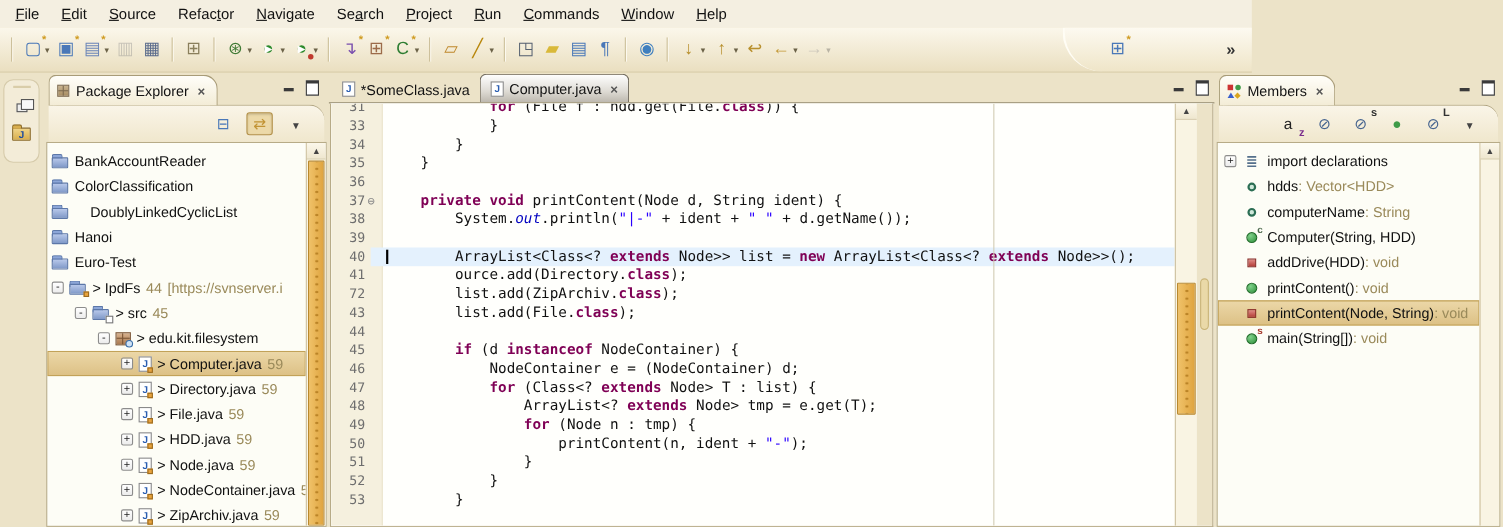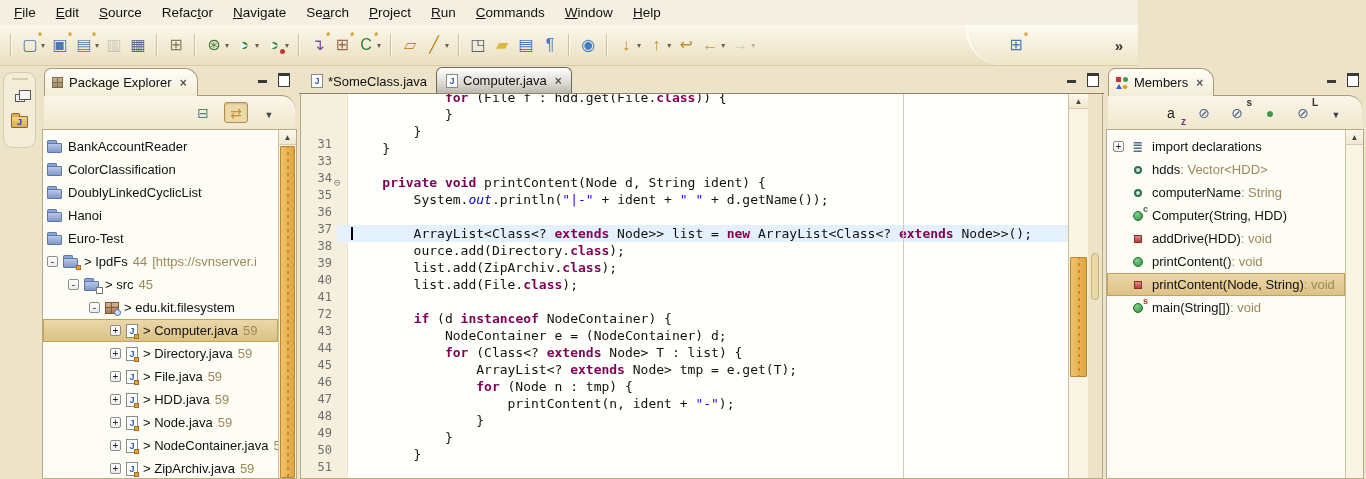--- a/index.html
+++ b/index.html
@@ -103,21 +103,21 @@
   .jdoc { width:12px; height:14px; background:#fff; border:1px solid #8a8a8a; font:bold 9px/12px "Liberation Sans",sans-serif; color:#2a5db0; text-align:center; flex:none; }
   .tclose { font-weight:bold; color:#555; font-size:12px; margin-left:3px; }
   .ed .wbtns { right:6px; }
   .ebody { position:absolute; left:1px; right:1px; top:28px; bottom:0; background:#fffffc; border:1px solid #b7ab87; border-top:none; overflow:hidden; }
   .ecode { position:absolute; left:0; top:0; bottom:0; right:34px; overflow:hidden; background:#fffffc; }
   .numcol { position:absolute; left:0; top:0; bottom:0; width:47px; background:#f5f0de; border-right:1px solid #eae4cc; }
   .pmargin { position:absolute; top:0; bottom:0; left:602px; width:1px; background:#d2ccb4; }
   .lines { position:absolute; left:0; right:0; top:-5px; }
   .cl { position:relative; height:17px; font:13px/17px "DejaVu Sans Mono",monospace; white-space:pre; }
   .clhl { position:absolute; left:36px; right:0; top:0; bottom:0; background:#e4f1fd; }
-  .lnum { position:absolute; left:0; width:31px; text-align:right; color:#6e6e6e; font-size:12px;margin-top:47px; }
+  .lnum { position:absolute; left:0; width:31px; text-align:right; color:#6e6e6e; font-size:12px; }
   .fmark { position:absolute; left:33px; color:#8a8a8a; font-size:11px; }
   .ctext { position:absolute; left:50px; }
   .caret { position:absolute; left:50px; top:2px; width:2px; height:13px; background:#000; }
   .k { color:#7f0055; font-weight:bold; }
   .s { color:#2a00ff; }
   .f { color:#0000c0; font-style:italic; }
   .esb { right:14px; width:20px; }
   .eruler { position:absolute; right:0; top:0; bottom:0; width:14px; background:#ece3c8; }
   .rmark { position:absolute; left:3px; width:8px; border-radius:4px; background:#ead9a8; border:1px solid #c9b478; }
 
@@ -357,21 +357,21 @@
       <div class="vbody">
         <div class="tree">
             <div class="trow" style="padding-left: 4px;">
               <span class="tic project"></span>
               <span class="tlbl">BankAccountReader</span>
             </div>
             <div class="trow" style="padding-left: 4px;">
               <span class="tic project"></span>
               <span class="tlbl">ColorClassification</span>
             </div>
-            <div class="trow" style="padding-left: 4px;">
+            <div class="trow" style="padding-left: 4px; gap: 14px;">
               <span class="tic project"></span>
               <span class="tlbl">DoublyLinkedCyclicList</span>
             </div>
             <div class="trow" style="padding-left: 4px;">
               <span class="tic project"></span>
               <span class="tlbl">Hanoi</span>
             </div>
             <div class="trow" style="padding-left: 4px;">
               <span class="tic project"></span>
               <span class="tlbl">Euro-Test</span>

